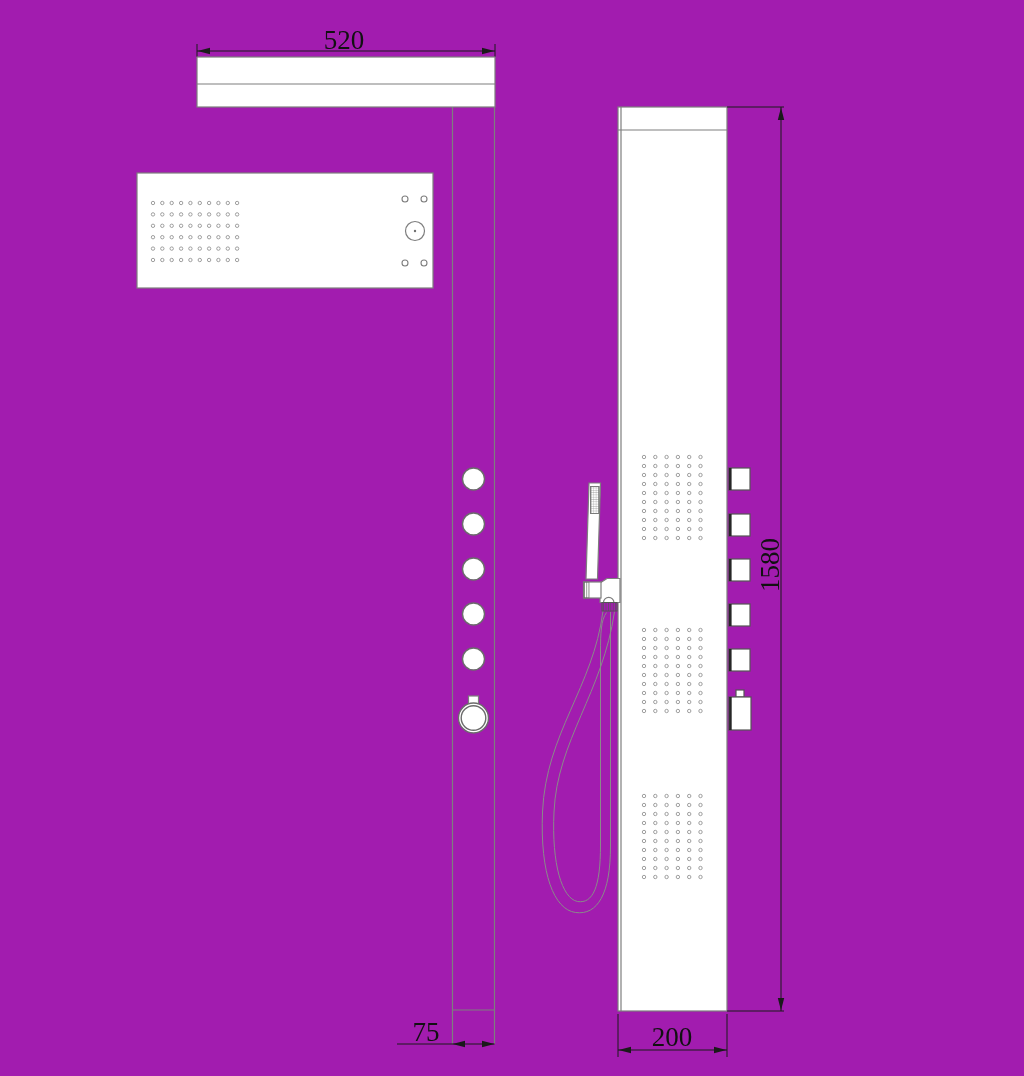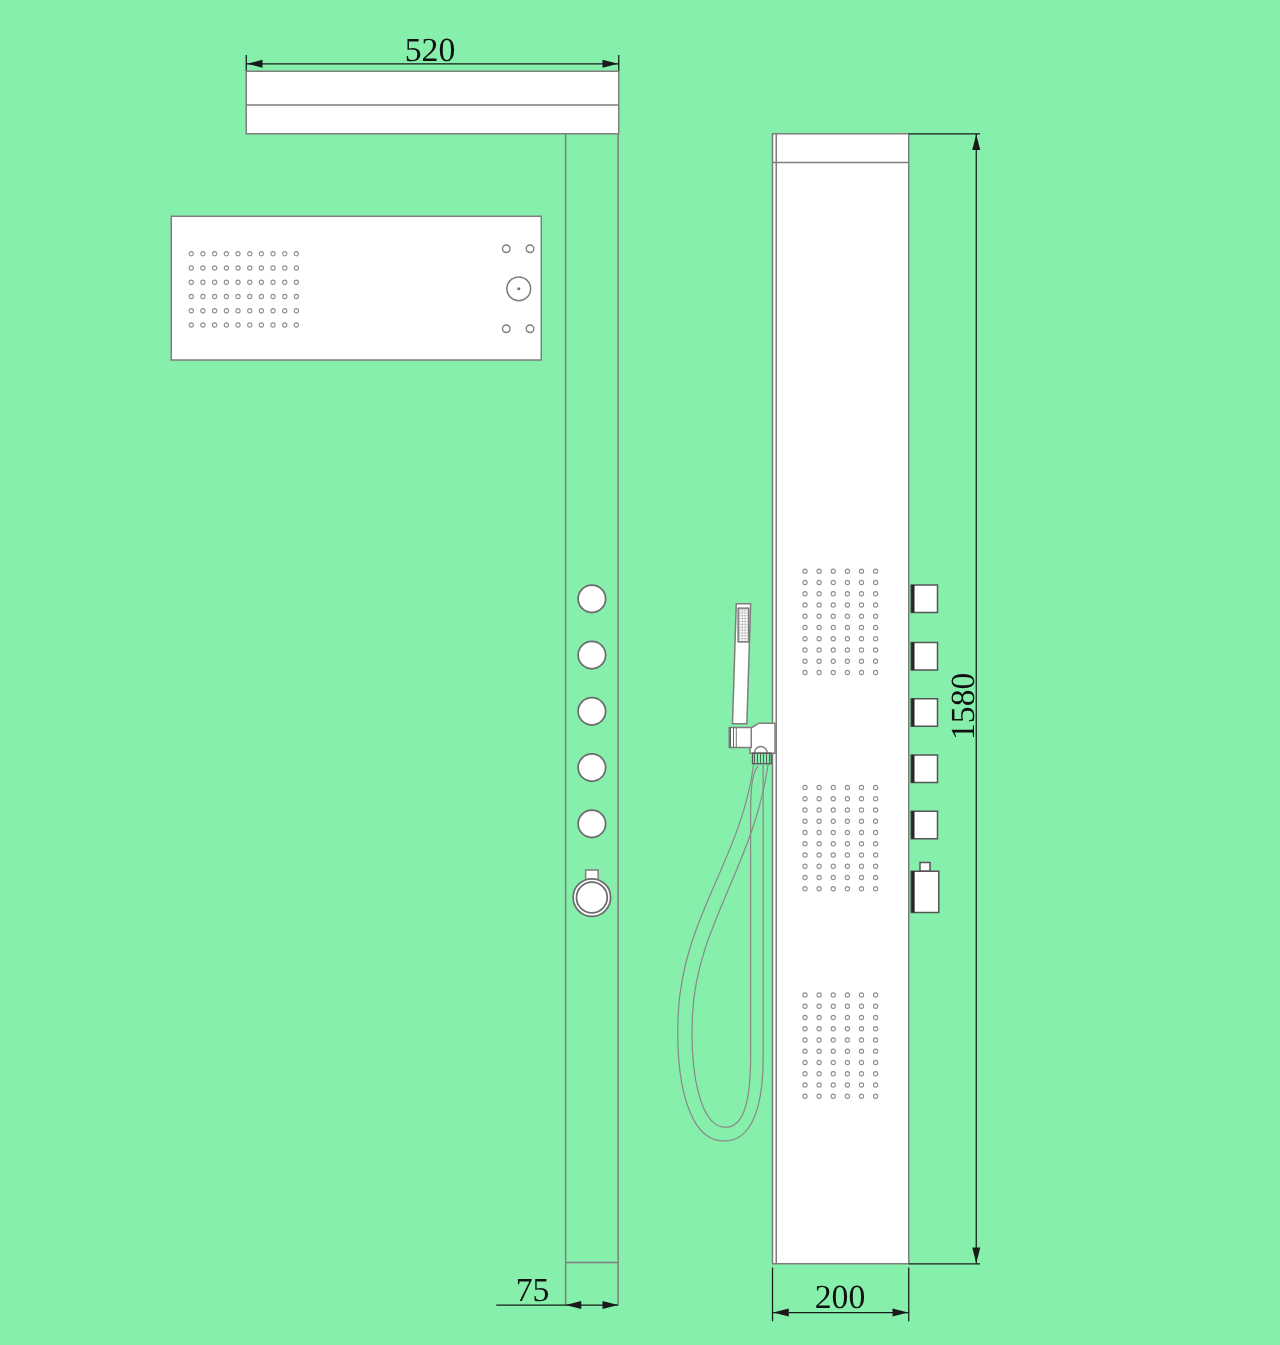--- a/index.html
+++ b/index.html
@@ -1,16 +1,16 @@
 <!DOCTYPE html>
 <html><head>
 <meta charset="utf-8">
 <style>
   html,body{margin:0;padding:0;background:#fff;}
-  .canvas{position:relative;width:1024px;height:1076px;background:#86efac;overflow:hidden;}
+  .canvas{position:relative;width:1024px;height:1076px;background:#a21caf;overflow:hidden;}
   svg{position:absolute;left:0;top:0;}
   .obj{stroke:#7e7e7e;stroke-width:1.2;fill:none;}
   .objf{stroke:#7e7e7e;stroke-width:1.2;fill:#fff;}
   .thin{stroke:#8a8a8a;stroke-width:1;fill:none;}
   .dim{stroke:#1a1a1a;stroke-width:1;fill:none;}
   .arrow{fill:#1a1a1a;stroke:none;}
   .dimtxt{font-family:"Liberation Serif",serif;font-size:27px;fill:#111;}
   .dots circle{stroke:#8f8f8f;stroke-width:0.85;fill:none;}
   .holes circle{stroke:#7e7e7e;stroke-width:1.1;fill:none;}
   .knobs circle{stroke:#6c6c6c;stroke-width:1.4;fill:#fff;}

